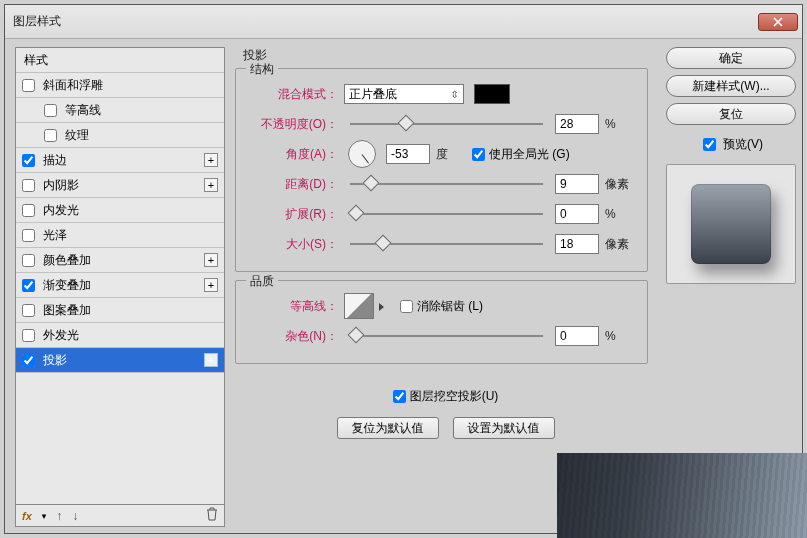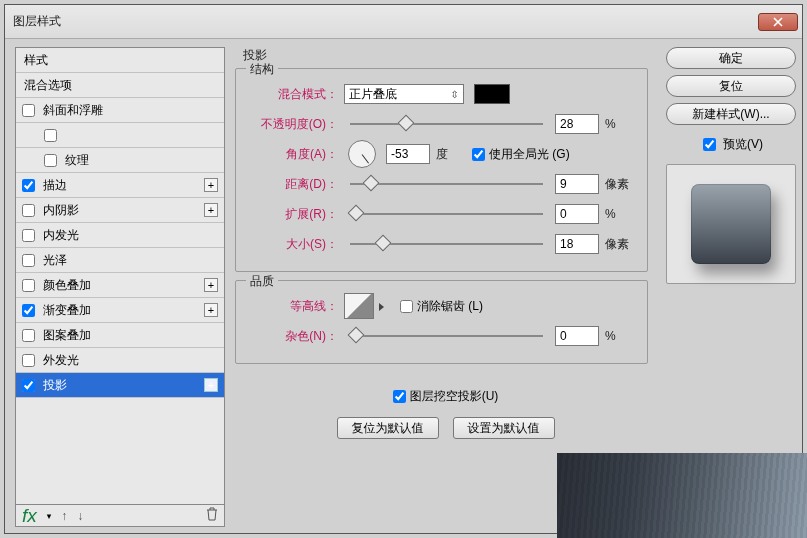--- a/index.html
+++ b/index.html
@@ -15,21 +15,21 @@
 .styleslist{flex:1;border:1px solid #888;background:#e8e8e8;display:flex;flex-direction:column;}
 .srow{display:flex;align-items:center;height:25px;padding:0 6px;border-bottom:1px solid #c2c2c2;background:#e8e8e8;gap:6px;}
 .srow.head{background:#e8e8e8;padding-left:8px;}
 .srow.sub{padding-left:28px;}
 .srow.selected{background:#2a6dd4;color:#fff;}
 .srow .label{flex:1;}
 .srow .plus{width:14px;height:14px;border:1px solid #888;background:#f5f5f5;display:flex;align-items:center;justify-content:center;line-height:1;font-size:11px;cursor:pointer;}
 .srow input[type=checkbox]{margin:0 2px 0 0;}
 .srow.selected .plus{border-color:#9cc;background:#eef;}
 .stylefoot{height:22px;border-top:1px solid #888;background:#e8e8e8;display:flex;align-items:center;padding:0 6px;gap:10px;}
-.stylefoot .fx{font-style:italic;font-weight:normal;color:#15803d;font-size:19px;}
+.stylefoot .fx{font-style:italic;font-weight:bold;color:#a16207;font-size:11px;}
 .stylefoot .arrow{color:#555;cursor:pointer;font-size:12px;}
 .stylefoot .spacer{flex:1;}
 .stylefoot .trash{color:#555;cursor:pointer;}
 
 .mid{flex:1;display:flex;flex-direction:column;padding-top:0;}
 .panelheading{margin:0 0 4px 8px;color:#222;}
 .fieldset{border:1px solid #9a9a9a;border-radius:2px;margin:0 8px 8px 0;padding:10px 12px 12px 12px;position:relative;}
 .fieldset .legend{position:absolute;top:-8px;left:10px;background:#d1d1d1;padding:0 4px;color:#222;}
 .frow{display:flex;align-items:center;height:30px;gap:6px;}
 .frow .lbl{width:90px;text-align:right;color:#be185d;}
@@ -72,30 +72,28 @@
     </div>
   </div>
 
   <div class="body">
 
     <div class="leftcol">
       <div class="styleslist">
         <div class="srow head">
           <span class="label">样式</span>
         </div>
-        <div class="srow head">
-          <span class="label">混合选项</span>
-        </div>
         <div id="style-items">
             <div class="srow">
               <input type="checkbox" style="">
               <span class="label">斜面和浮雕</span>
             </div>
             <div class="srow sub">
               <input type="checkbox" style="">
+              <span class="label">等高线</span>
             </div>
             <div class="srow sub">
               <input type="checkbox" style="">
               <span class="label">纹理</span>
             </div>
             <div class="srow">
               <input type="checkbox" checked="" style="">
               <span class="label">描边</span>
               <span class="plus">+</span>
             </div>
@@ -274,24 +272,24 @@
             <span>设置为默认值</span>
           </div>
       </div>
     </div>
 
     <div class="rightcol">
       <div class="rbtn">
           <span>确定</span>
         </div>
       <div class="rbtn">
+          <span>新建样式(W)...</span>
+        </div>
+      <div class="rbtn">
           <span>复位</span>
-        </div>
-      <div class="rbtn">
-          <span>新建样式(W)...</span>
         </div>
       <label class="previewchk">
         <input type="checkbox" checked="" style="">
         <span>预览(V)</span>
       </label>
       <div class="previewbox">
         <div class="previewswatch"></div>
       </div>
     </div>
   </div>

